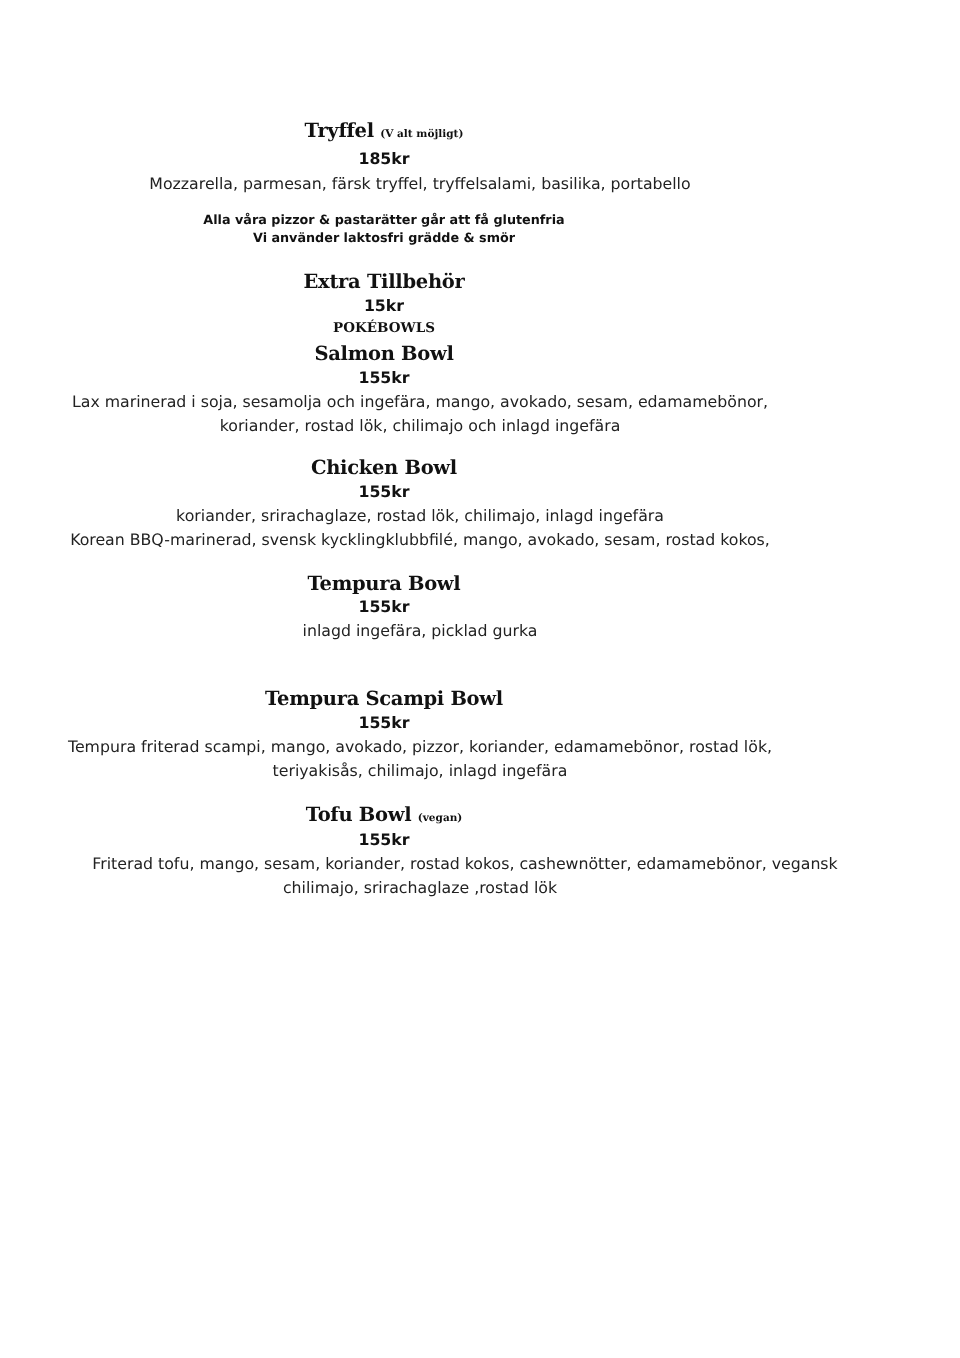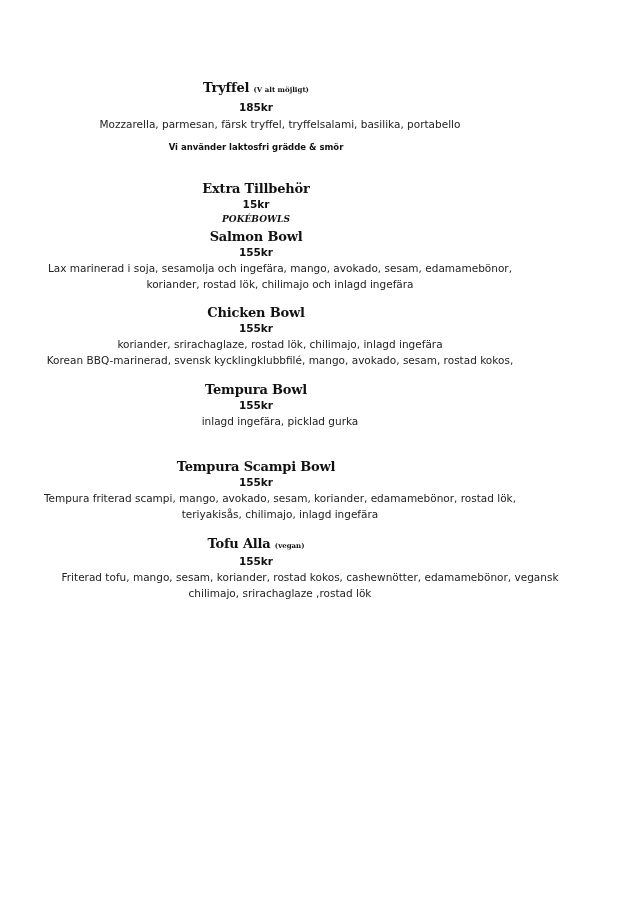--- a/index.html
+++ b/index.html
@@ -56,39 +56,39 @@
       font-size: 8.5px;
       line-height: 12px;
       color: #111;
     }
     .section-label {
       font-family: "DejaVu Serif", "Liberation Serif", serif;
       font-weight: bold;
       font-size: 9px;
       line-height: 13px;
       color: #111;
-      font-style: italic;
     }
     .block { position: absolute; left: 0; width: 512px; text-align: center; }
   </style>
 </head>
 <body>
 
 <div class="page">
 
   <div class="block" style="top:80px;">
     <div class="title">
       <span>Tryffel</span>
       <span class="note">(V alt möjligt)</span>
     </div>
     <div class="price" style="margin-top:2px;">185kr</div>
     <div class="desc" style="margin-top:1px;">Mozzarella, parmesan, färsk tryffel, tryffelsalami, basilika, portabello</div>
   </div>
 
   <div class="block" style="top:141px;">
+    <div class="notice">Alla våra pizzor &amp; pastarätter går att få glutenfria</div>
     <div class="notice">Vi använder laktosfri grädde &amp; smör</div>
   </div>
 
   <div class="block" style="top:181px;">
     <div class="title">Extra Tillbehör</div>
     <div class="price">15kr</div>
   </div>
 
   <div class="block" style="top:213px;">
     <div class="section-label">POKÉBOWLS</div>
@@ -110,27 +110,27 @@
 
   <div class="block" style="top:382px;">
     <div class="title">Tempura Bowl</div>
     <div class="price">155kr</div>
     <div class="desc">inlagd ingefära, picklad gurka</div>
   </div>
 
   <div class="block" style="top:459px;">
     <div class="title">Tempura Scampi Bowl</div>
     <div class="price">155kr</div>
-    <div class="desc">Tempura friterad scampi, mango, avokado, sesam, koriander, edamamebönor, rostad lök,</div>
+    <div class="desc">Tempura friterad scampi, mango, avokado, pizzor, koriander, edamamebönor, rostad lök,</div>
     <div class="desc">teriyakisås, chilimajo, inlagd ingefära</div>
   </div>
 
   <div class="block" style="top:536px;">
     <div class="title">
-      <span>Tofu Alla</span>
+      <span>Tofu Bowl</span>
       <span class="note">(vegan)</span>
     </div>
     <div class="price">155kr</div>
     <div class="desc" style="width:620px;">Friterad tofu, mango, sesam, koriander, rostad kokos, cashewnötter, edamamebönor, vegansk</div>
     <div class="desc">chilimajo, srirachaglaze ,rostad lök</div>
   </div>
 
 </div>
 
 </body></html>

